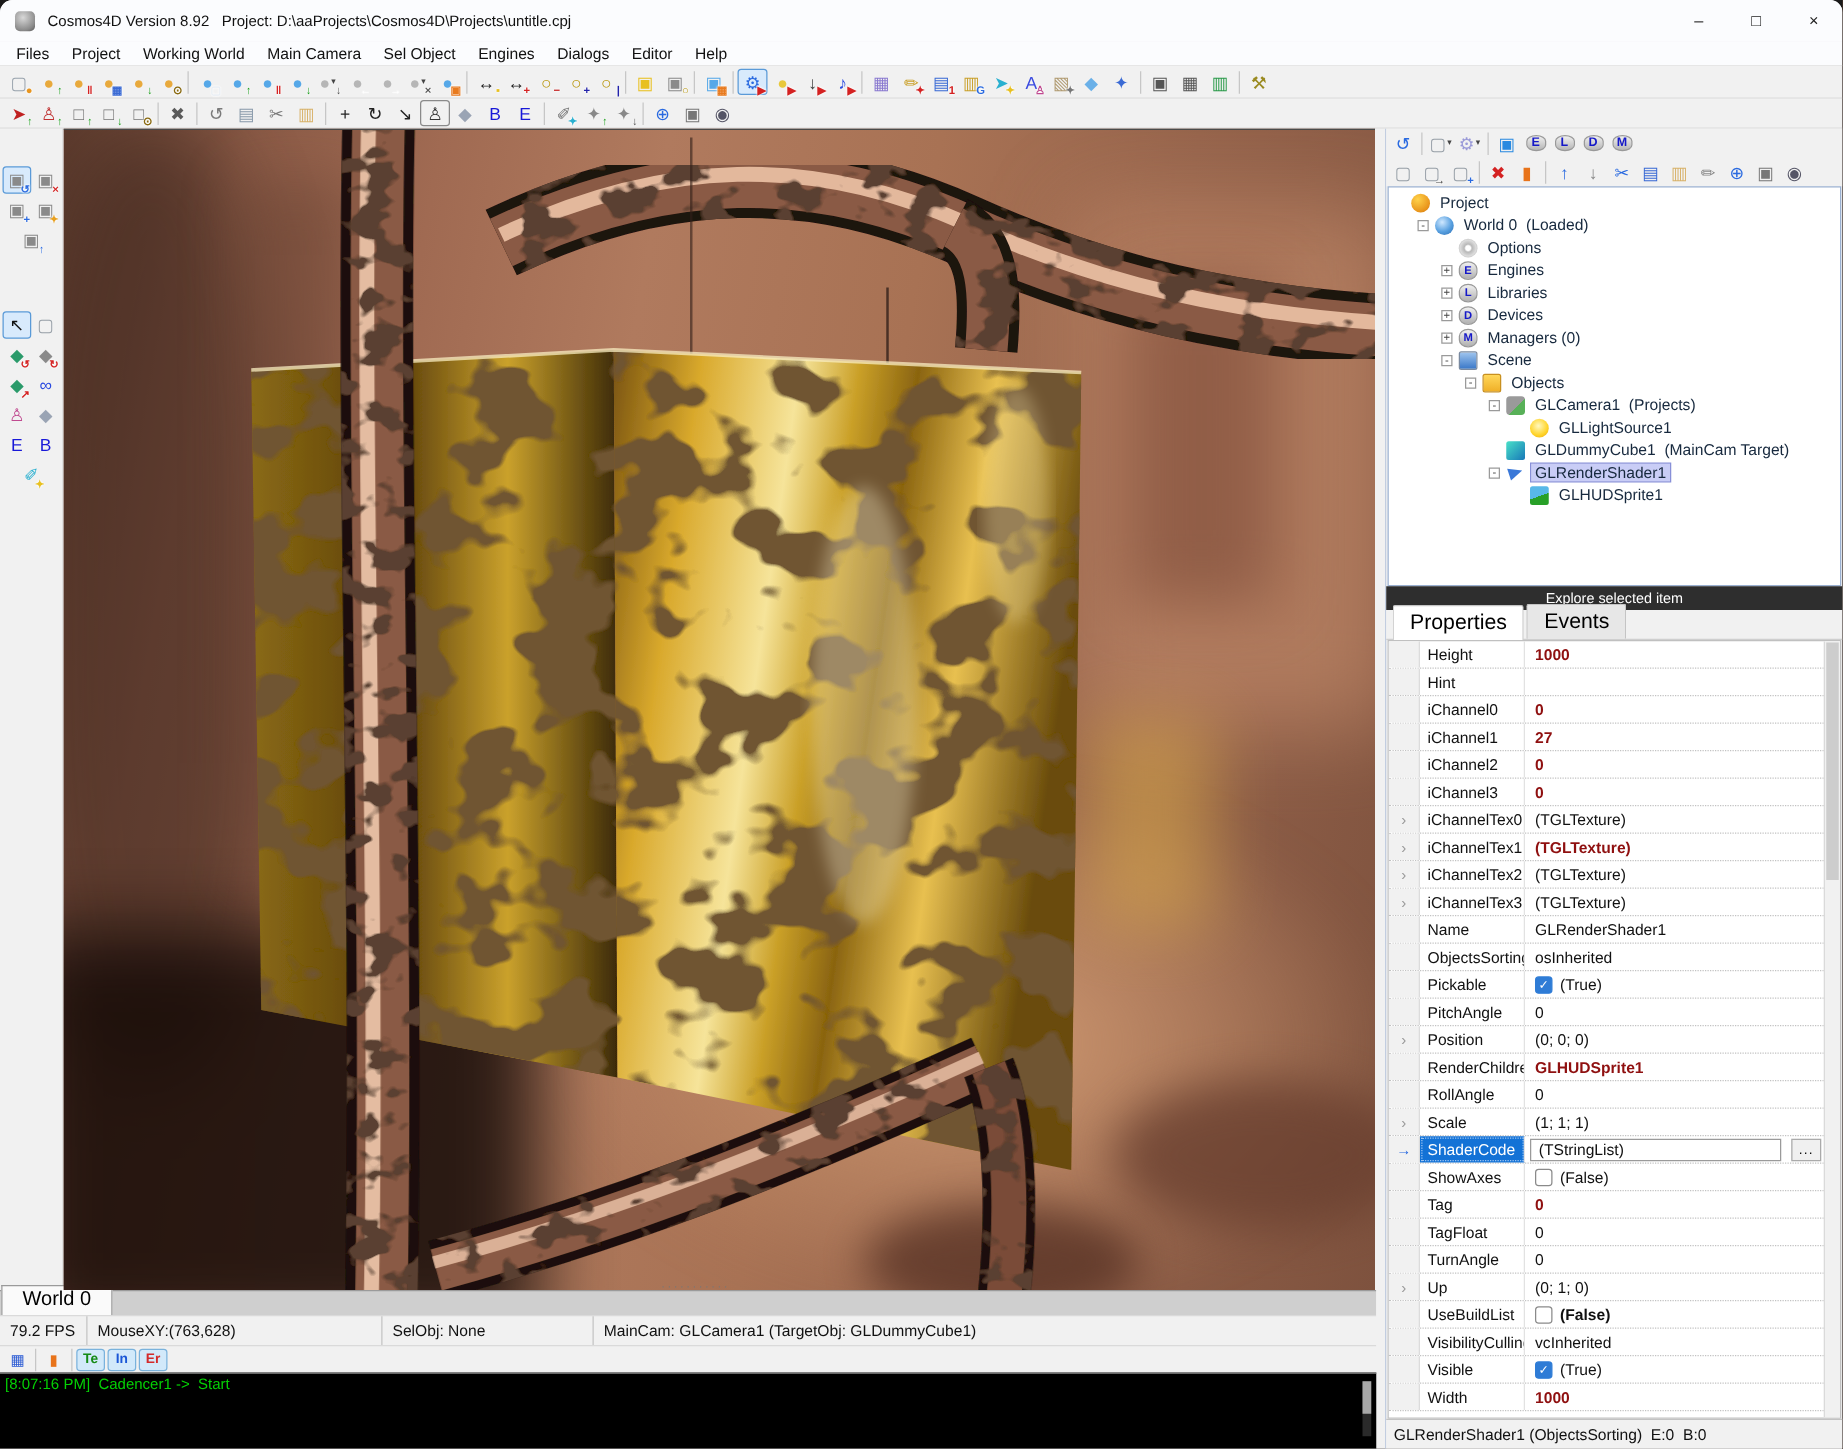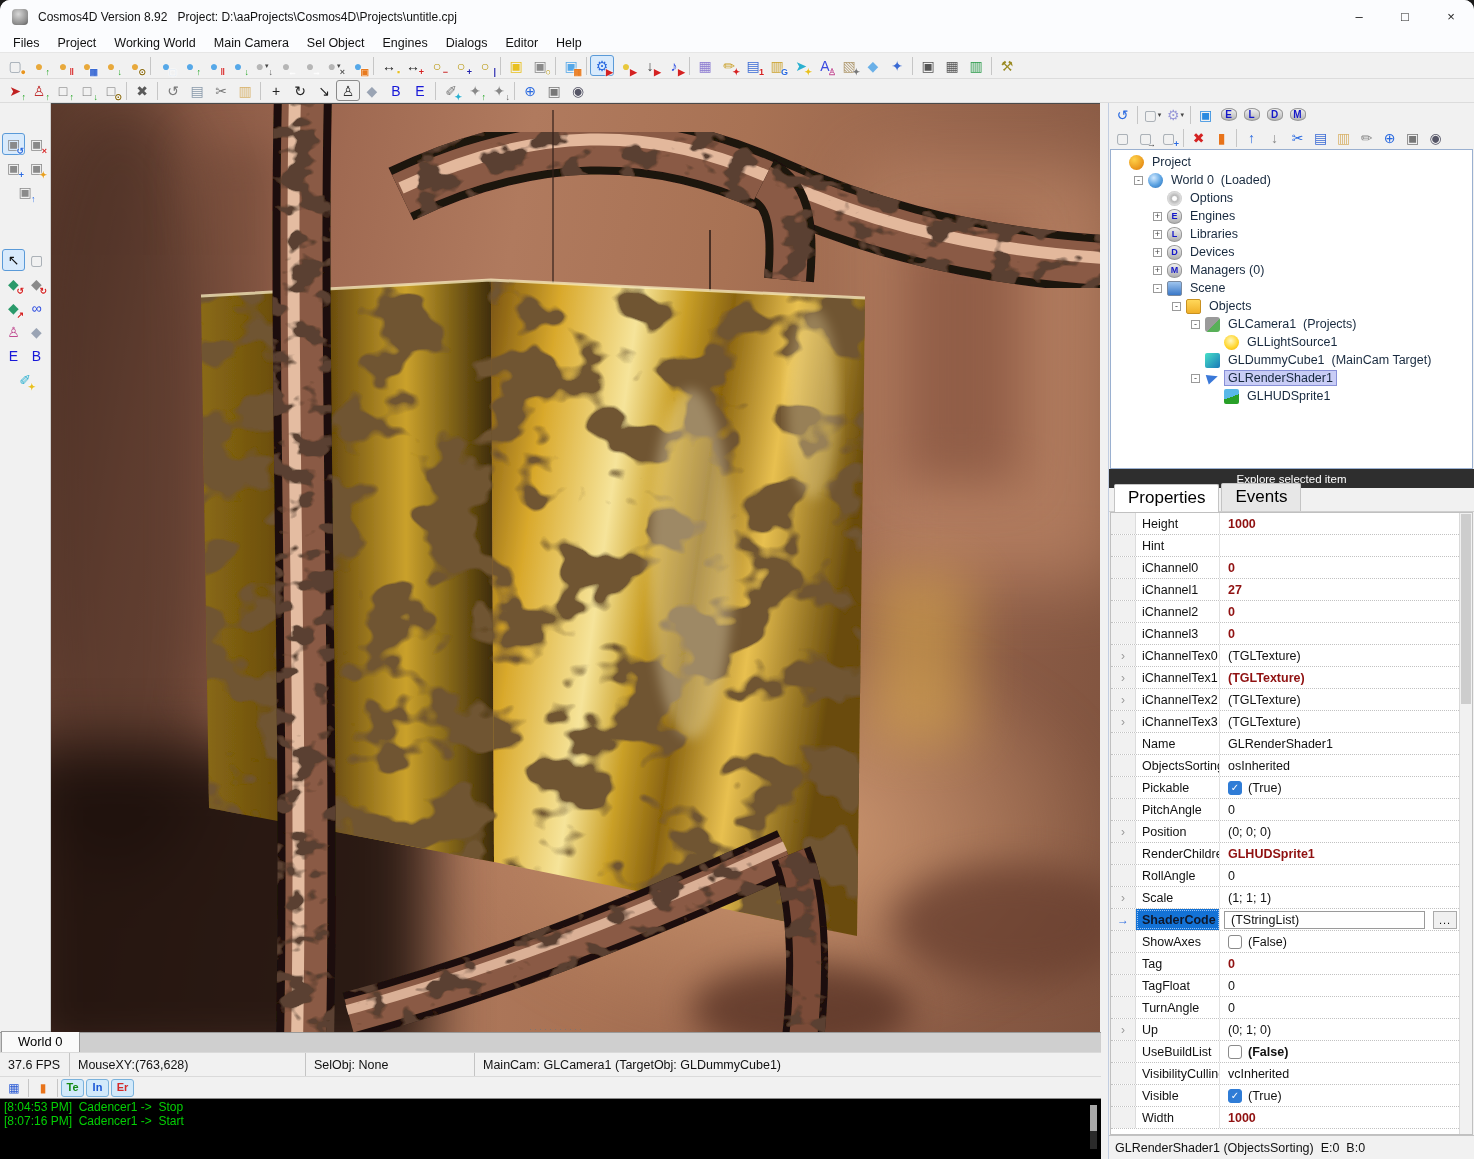--- a/index.html
+++ b/index.html
@@ -43,21 +43,21 @@
   .arch4{left:850px;top:120px;width:120px;height:260px;background:#7c4a38;filter:blur(25px);opacity:.6;}
   .floorglow{left:380px;top:520px;width:700px;height:420px;background:radial-gradient(ellipse,#d09a72,transparent 70%);filter:blur(20px);}
   .darkbl{left:-40px;top:640px;width:420px;height:330px;background:#140a07;filter:blur(30px);opacity:.85;}
   .pot1{left:840px;top:760px;width:240px;height:120px;background:#6a4030;border-radius:50%;filter:blur(18px);opacity:.8;}
   .pot2{left:640px;top:860px;width:220px;height:90px;background:#502c20;border-radius:50%;filter:blur(16px);opacity:.7;}
   .goldref{left:820px;top:470px;width:100px;height:170px;background:#e8b84a;filter:blur(26px);opacity:.45;}
   .vsvg{position:absolute;inset:0;}
   .vsplit{position:absolute;bottom:0px;left:478px;color:#777;font-size:9px;letter-spacing:2px;line-height:6px;}
   
   .wtabs{height:20px;background:#cfcfcf;border-top:1px solid #9a9a9a;display:flex;align-items:flex-end;}
-  .wtab{background:#fafafa;border:1px solid #9a9a9a;border-bottom:none;padding:2px 16px 3px;font-size:13px;margin-left:1px;}
+  .wtab{background:#fafafa;border:1px solid #9a9a9a;border-bottom:none;padding:2px 16px 3px;font-size:16px;margin-left:1px;}
   .statusbar{height:24px;background:#f1f1f1;display:flex;align-items:center;font-size:12.5px;color:#111;border-top:1px solid #dadada;}
   .seg{height:100%;display:flex;align-items:center;padding-left:8px;border-right:1px solid #c4c4c4;white-space:pre;}
   .seg0{width:70px;}.seg1{width:236px;}.seg2{width:169px;flex:none;}
   .seg1{width:236px;flex:none;}.seg0{flex:none;}
   .seg3{flex:1;border-right:none;}
   .logtb{height:22px;background:#f1f1f1;border-top:1px solid #dadada;display:flex;align-items:center;padding-left:3px;}
   .logtb .tbi{width:22px;height:18px;font-size:12px;}
   .tbi.tg{background:#d2e9fa;border:1px solid #7ab2dc;width:23px;height:18px;font-size:11px;font-weight:bold;margin-right:2px;}
   .console{height:61px;background:#000;border-top:1px solid #8a8a8a;position:relative;padding:2px 0 0 4px;font-size:12px;line-height:13.5px;color:#04d004;overflow:hidden;}
   .cline{white-space:pre;}
@@ -89,21 +89,21 @@
   .tlabel.tsel{background:#c9cdf6;outline:1px solid #8890d8;}
   .explore{height:19px;background:#2e2e2e;color:#fff;font-size:11.5px;display:flex;align-items:center;justify-content:center;}
   .tabsrow{height:24px;background:#f1f1f1;display:flex;align-items:flex-end;padding-left:5px;border-bottom:1px solid #cfcfcf;}
   .tab{padding:3px 13px 4px;font-size:17px;border:1px solid #c4c4c4;border-bottom:none;background:#e7e7e7;margin-right:2px;border-radius:2px 2px 0 0;position:relative;}
   .tab.active{background:#fff;top:1px;}
   .grid{flex:1;background:#fff;border:1px solid #c0c0c0;margin:0 1px;position:relative;overflow:hidden;padding-right:13px;text-align:right;}
   .grow{display:flex;height:22px;border-bottom:1px dotted #c2c2c2;font-size:12.5px;align-items:center;color:#111;}
   .gut{width:25px;flex:none;background:#f1f1f1;border-right:1px solid #dcdcdc;height:100%;display:flex;align-items:center;justify-content:center;color:#9a9a9a;font-size:12px;}
   .gut.arrow{color:#2a6ae0;font-weight:bold;}
   .pname{width:84px;flex:none;padding-left:6px;height:100%;display:flex;align-items:center;border-right:1px solid #e2e2e2;white-space:pre;overflow:hidden;}
-  .pname.sel{background:#1372d6;color:#0f172a;outline:1px dotted #9cc4f2;outline-offset:-2px;font-weight:bold;}
+  .pname.sel{background:#1372d6;color:#ffffff;outline:1px dotted #9cc4f2;outline-offset:-2px;}
   .pval{flex:1;padding-left:8px;display:flex;align-items:center;gap:6px;min-width:0;white-space:pre;}
   .red{color:#8f1010;font-weight:bold;}
   .boldv{font-weight:bold;}
   .cb{width:14px;height:14px;border:1px solid #8a8a8a;border-radius:3px;background:#fff;display:flex;align-items:center;justify-content:center;font-size:10px;color:#fff;flex:none;}
   .cb.on{background:#2f7cd6;border-color:#2f7cd6;}
   .editbox{flex:1;border:1px solid #9a9a9a;background:#fff;height:18px;display:flex;align-items:center;padding-left:6px;margin-left:-4px;}
   .ellipsis{width:24px;height:18px;border:1px solid #aaa;background:#f0f0f0;display:flex;align-items:center;justify-content:center;font-size:11px;margin:0 2px;flex:none;letter-spacing:1px;}
   .gsb{position:absolute;right:0;top:0;bottom:0;width:13px;background:#f1f1f1;border-left:1px solid #dadada;}
   .gsb i{display:block;margin:1px;height:190px;background:#cdcdcd;}
   .rpstatus{height:24px;border-top:1px solid #c2c2c2;display:flex;align-items:center;padding-left:6px;font-size:12.5px;background:#f1f1f1;white-space:pre;color:#111;}
@@ -535,21 +535,21 @@
           </svg>
           <div class="vsplit">···········</div>
         </div>
       </div>
 
       <div class="wtabs">
         <span class="wtab">World 0</span>
       </div>
 
       <div class="statusbar" id="statusbar">
-          <span class="seg seg0">37.6 FPS</span>
+          <span class="seg seg0">79.2 FPS</span>
           <span class="seg seg1">MouseXY:(763,628)</span>
           <span class="seg seg2">SelObj: None</span>
           <span class="seg seg3">MainCam: GLCamera1 (TargetObj: GLDummyCube1)</span>
         </div>
 
       <div class="logtb" id="logtb">
           <span class="tbi">
             <span class="g" style="color: rgb(42, 90, 212);">▦</span>
           </span>
           <i class="tbsep"></i>
@@ -562,21 +562,20 @@
           </span>
           <span class="tbi tg">
             <span class="g" style="color: rgb(26, 86, 214);">In</span>
           </span>
           <span class="tbi tg">
             <span class="g" style="color: rgb(212, 42, 42);">Er</span>
           </span>
         </div>
 
       <div class="console" id="console">
-        <div class="cline">[8:04:53 PM]  Cadencer1 -&gt;  Stop</div>
           <div class="cline">[8:07:16 PM]  Cadencer1 -&gt;  Start</div>
           <div class="csb">
             <i></i>
           </div>
       </div>
     </div>
 
     <div class="gapcol"></div>
 
     <div class="rp">

